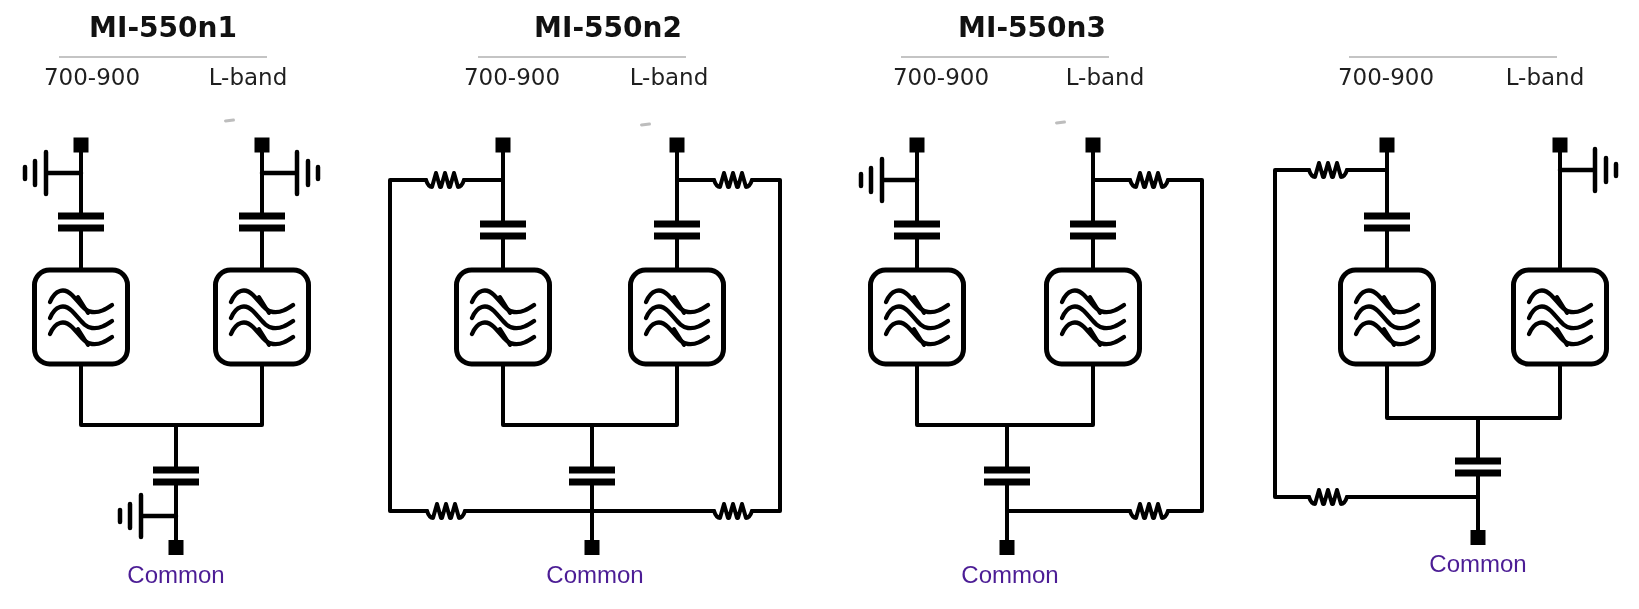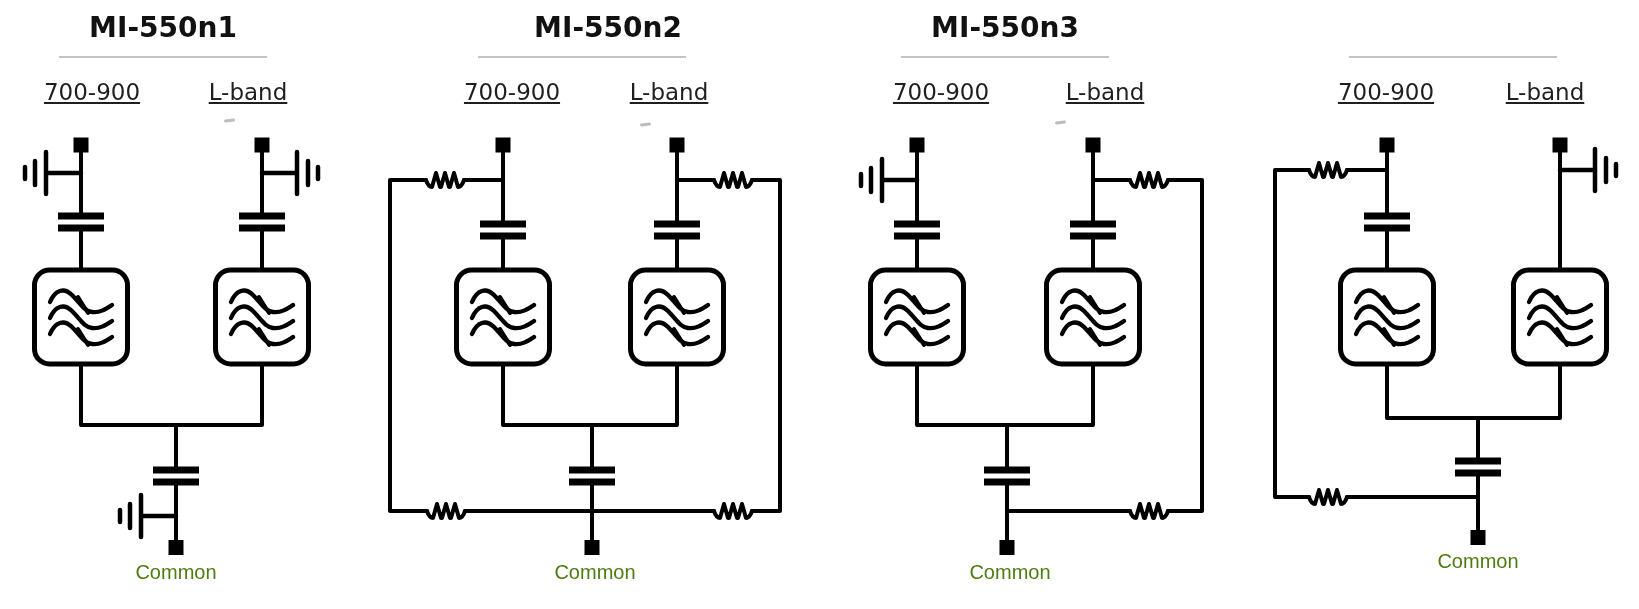--- a/index.html
+++ b/index.html
@@ -15,28 +15,28 @@
   .title{
     top:11px;
     font-family:"DejaVu Sans", sans-serif;
     font-weight:bold;font-size:28px;color:#111111;
   }
   .rule{
     position:absolute;top:56px;width:208px;height:2px;
     background:#c4c4c4;
   }
   .port-label{
-    top:79px;
+    top:64px;
     font-family:"DejaVu Sans", sans-serif;
-    font-size:23px;color:#1f1f1f;text-decoration:underline;
+    font-size:23px;color:#1f1f1f;
   }
   .common-label{
     top:561px;
     font-family:"Liberation Sans", sans-serif;
-    font-size:20px;color:#4d7c0f;
+    font-size:24px;color:#4c1d95;
   }
   .common-label.d4{top:550px;}
   .artifact{
     position:absolute;width:11px;height:3px;border-radius:2px;
     background:#adadad;transform:rotate(-6deg);opacity:.8;
   }
 </style>
 </head>
 <body>
 
@@ -126,21 +126,21 @@
       <use href="#bpf" transform="translate(1387,317)"></use>
       <use href="#bpf" transform="translate(1560,317)"></use>
       <use href="#port" transform="translate(1387,145)"></use>
       <use href="#port" transform="translate(1560,145)"></use>
       <use href="#port" transform="translate(1478,537.5)"></use>
     </g>
   </svg>
 
   <div class="lbl title" style="left:163px">MI-550n1</div>
   <div class="lbl title" style="left:608px">MI-550n2</div>
-  <div class="lbl title" style="left:1005px">MI-550n3</div>
+  <div class="lbl title" style="left:1032px">MI-550n3</div>
 
   <div class="rule" style="left:59px"></div>
   <div class="rule" style="left:478px"></div>
   <div class="rule" style="left:901px"></div>
   <div class="rule" style="left:1349px"></div>
 
   <div class="lbl port-label" style="left:92px">700-900</div>
   <div class="lbl port-label" style="left:248px">L-band</div>
   <div class="lbl port-label" style="left:512px">700-900</div>
   <div class="lbl port-label" style="left:669px">L-band</div>

